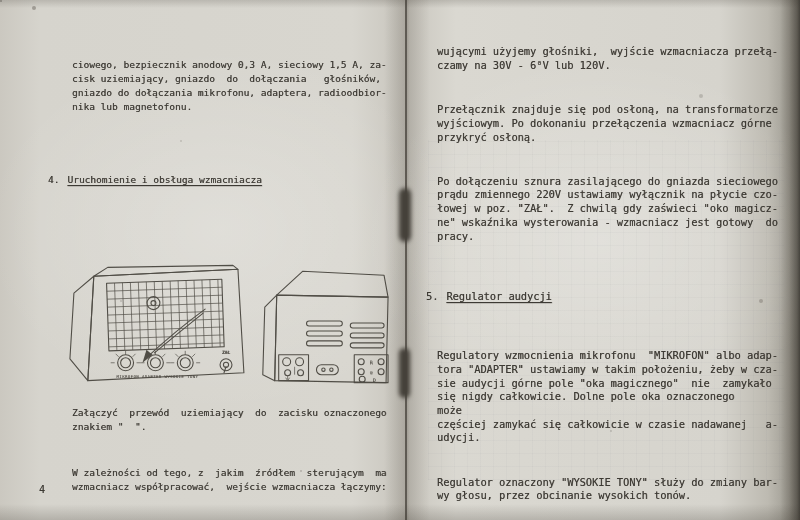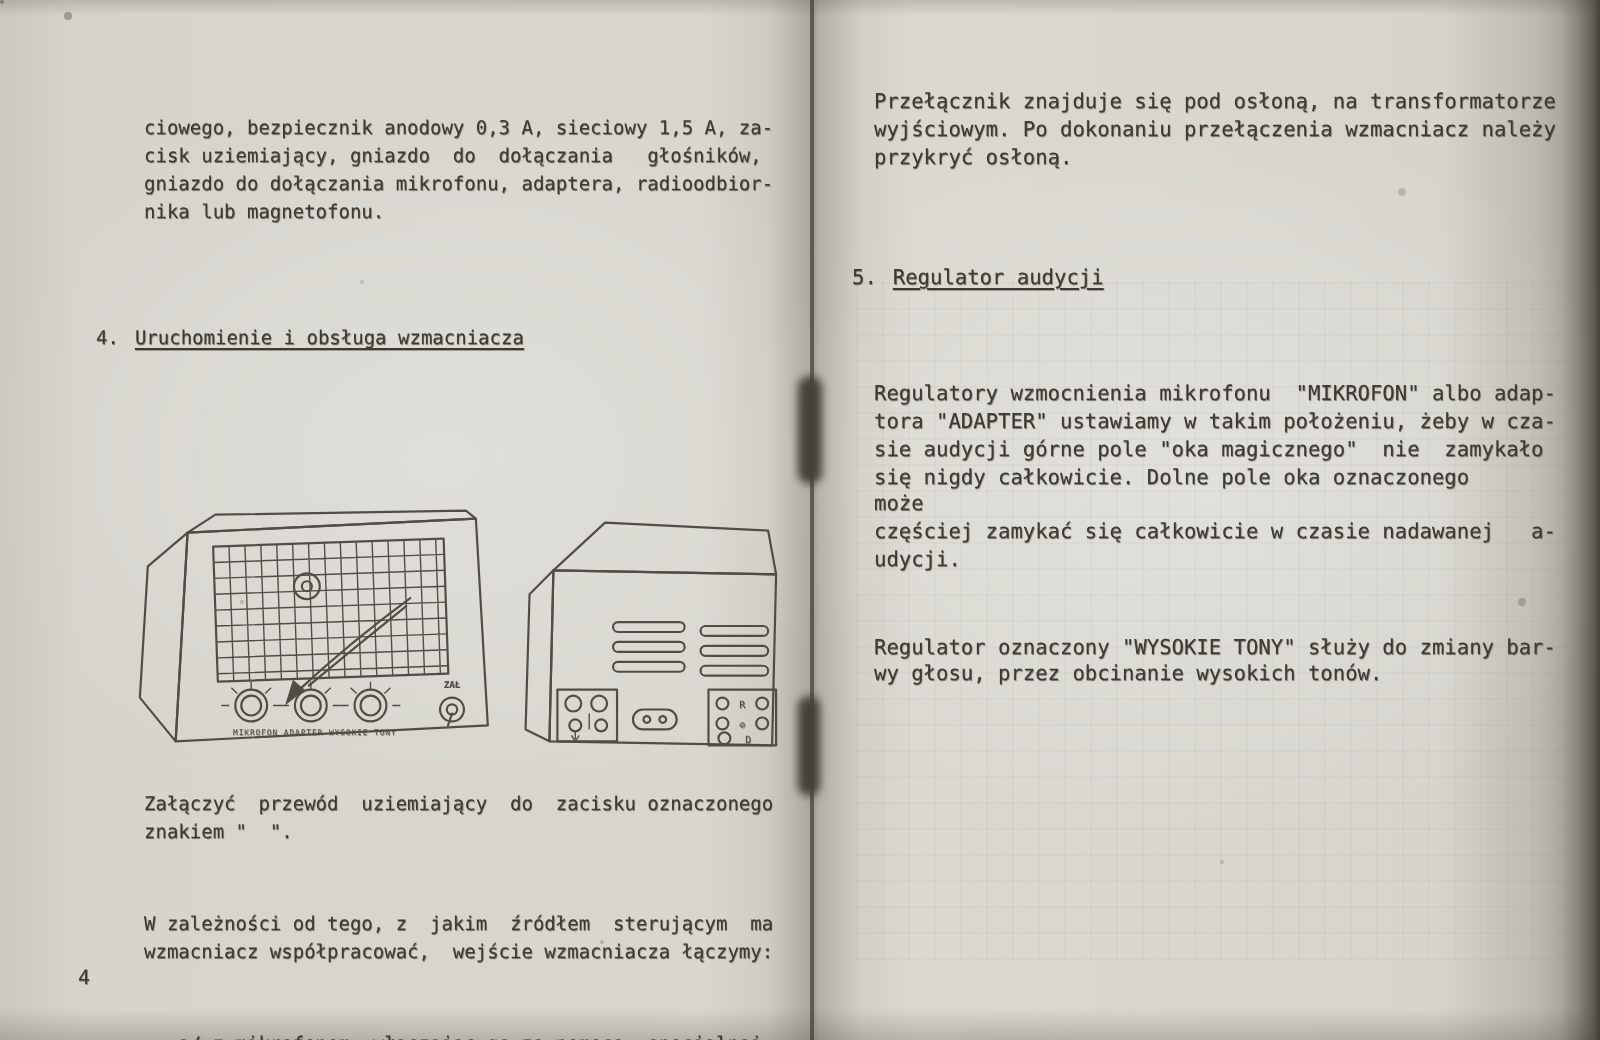--- a/index.html
+++ b/index.html
@@ -39,21 +39,21 @@
       366px 90px 0 0 rgba(62,57,49,.25), 700px 95px 0 1px rgba(62,57,49,.2),
       760px 300px 0 1px rgba(62,57,49,.25), 300px 470px 0 0 rgba(62,57,49,.25),
       610px 430px 0 0 rgba(62,57,49,.2), 180px 140px 0 0 rgba(62,57,49,.18);}
   
   .col{position:absolute;color:#3d3a34;white-space:pre-wrap;
     text-shadow:.3px .3px .4px rgba(62,57,50,.65);}
   .col-left{left:72px;top:29px;width:322px;font-size:9.5px;line-height:14.3px;}
   .col-right{left:437px;top:18px;width:346px;font-size:10.3px;line-height:13.7px;}
   .para{margin:0 0 3px 0;}
   .para.gap{margin-bottom:4px;}
-  .heading{margin:2px 0 3px 0;white-space:pre;}
+  .heading{margin:12px 0 3px 0;white-space:pre;}
   .col-left .heading{margin-left:-24px;}
   .col-right .heading{margin-left:-11px;margin-top:2px;margin-bottom:4px;}
   .h-num{margin-right:8px;}
   .h-title{text-decoration:underline;text-underline-offset:2px;}
   .figure{margin:2px 0 4px -14px;width:338px;height:124px;}
   .figure svg{display:block;}
   .pagenum{position:absolute;left:39px;top:484px;font-size:10px;color:#3d3a34;
     text-shadow:.3px .3px .4px rgba(62,57,50,.6);}
   .ink{stroke:#45423b;stroke-width:1.1;fill:none;stroke-linejoin:round;stroke-linecap:round;}
   .ink-thin{stroke:#45423b;stroke-width:.7;fill:none;}
@@ -176,23 +176,30 @@
       ności od napięcia wyjściowego magnetofonu lub od-
       biornika.</div>
   
   
   
 </div>
 
 <div class="pagenum">4</div>
 
 <div class="col col-right">
+  <div class="para">wującymi użyjemy głośniki,  wyjście wzmacniacza przełą-
+czamy na 30V - 6⁰V lub 120V.</div>
   <div class="para">Przełącznik znajduje się pod osłoną, na transformatorze
-wyjściowym. Po dokonaniu przełączenia wzmacniacz należy
+wyjściowym. Po dokonaniu przełączenia wzmacniacz górne
 przykryć osłoną.</div>
+  <div class="para gap">Po dołączeniu sznura zasilającego do gniazda sieciowego
+prądu zmiennego 220V ustawiamy wyłącznik na płycie czo-
+łowej w poz. "ZAŁ".  Z chwilą gdy zaświeci "oko magicz-
+ne" wskaźnika wysterowania - wzmacniacz jest gotowy  do
+pracy.</div>
 
   <div class="heading"><span class="h-num">5.</span><span class="h-title">Regulator audycji</span></div>
 
   <div class="para">Regulatory wzmocnienia mikrofonu  "MIKROFON" albo adap-
 tora "ADAPTER" ustawiamy w takim położeniu, żeby w cza-
 sie audycji górne pole "oka magicznego"  nie  zamykało
 się nigdy całkowicie. Dolne pole oka oznaczonego    może
 częściej zamykać się całkowicie w czasie nadawanej   a-
 udycji.</div>
   <div class="para gap">Regulator oznaczony "WYSOKIE TONY" służy do zmiany bar-

